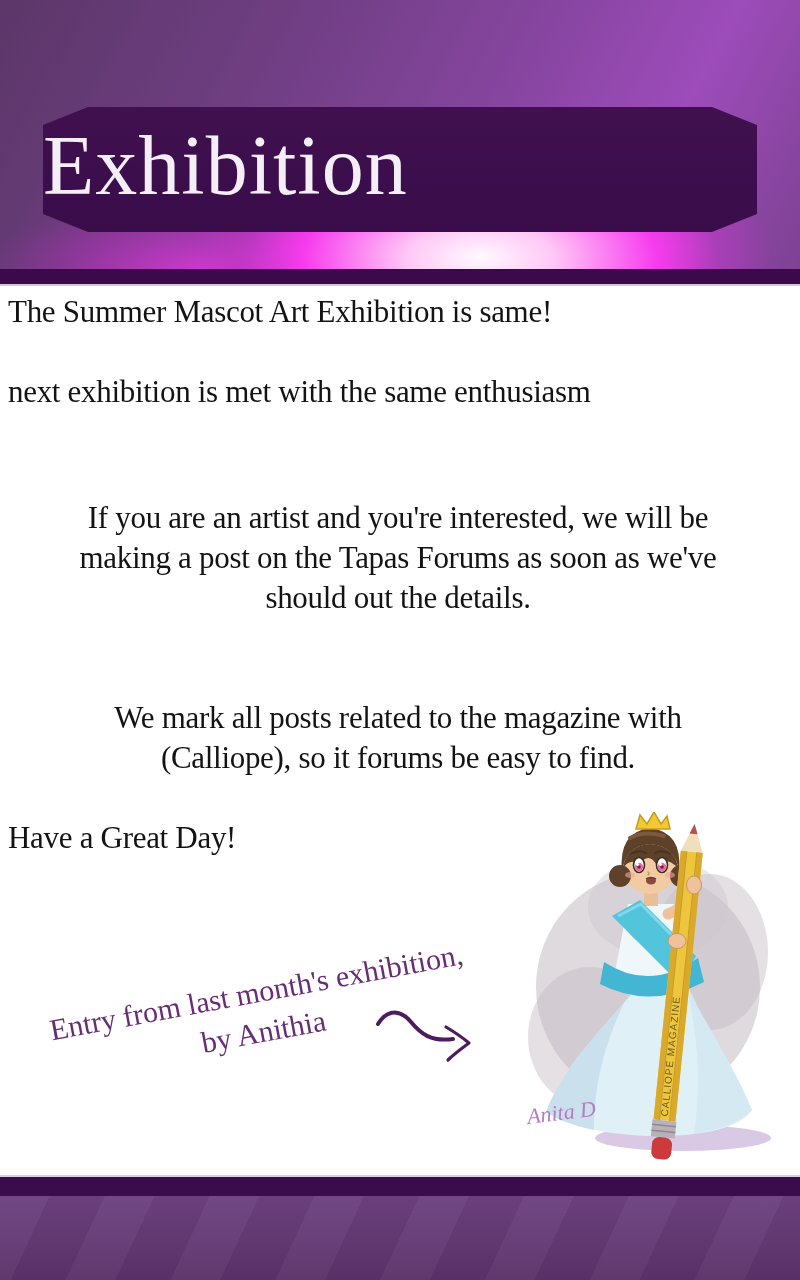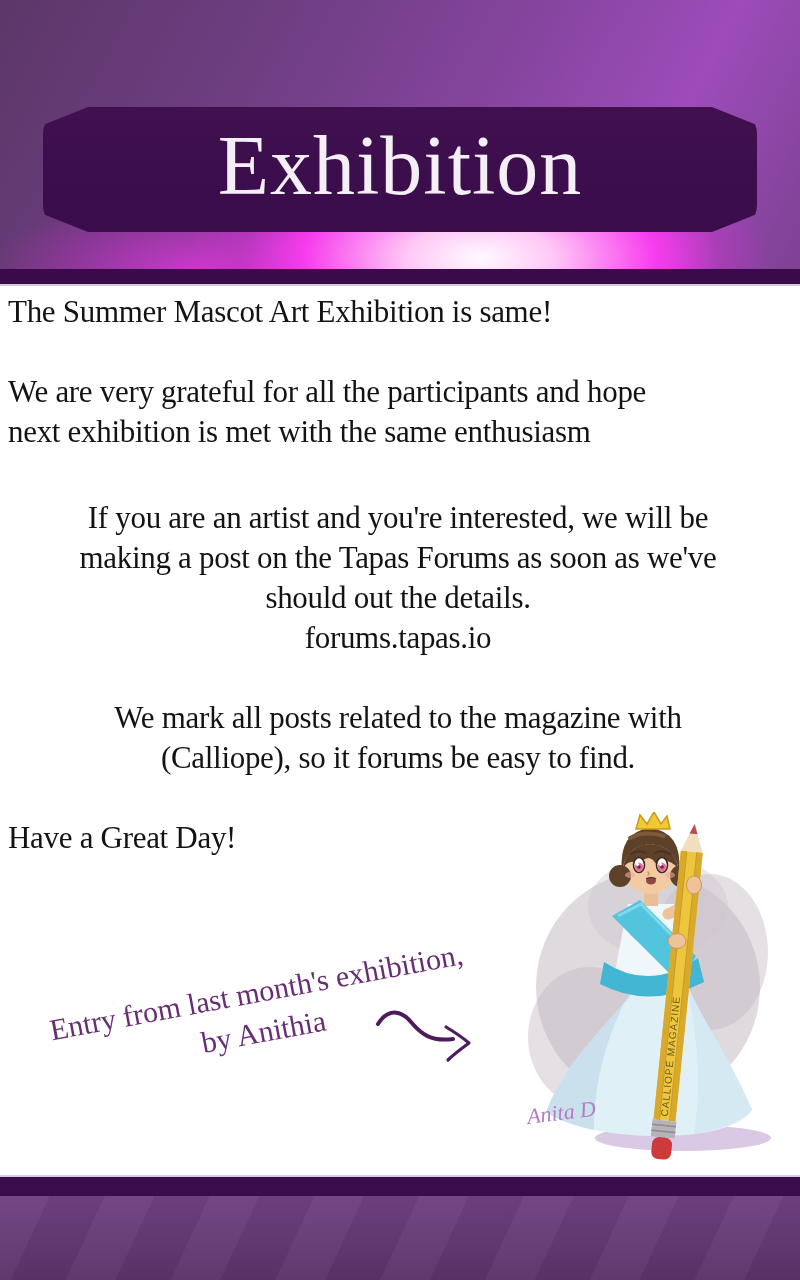--- a/index.html
+++ b/index.html
@@ -12,21 +12,21 @@
     position:absolute;left:0;top:0;width:800px;height:286px;
     background:
       radial-gradient(ellipse 340px 150px at 60% 90%, #fffaff 0%, #ffc6f6 22%, #f73bee 52%, rgba(205,52,205,0.45) 70%, rgba(140,60,160,0) 86%),
       radial-gradient(ellipse 280px 100px at 25% 94%, rgba(232,54,228,0.75) 0%, rgba(210,45,210,0.35) 45%, rgba(150,60,160,0) 75%),
       linear-gradient(118deg, #5c3769 0%, #6e3e81 30%, #86459f 58%, #9d4cba 78%, #7c4191 100%);
   }
   .banner{
     position:absolute;left:43px;top:107px;width:714px;height:125px;
     background:linear-gradient(180deg,#40104f 0%, #3a0c4a 100%);
     clip-path:polygon(45px 0, 669px 0, 714px 18px, 714px 107px, 669px 125px, 45px 125px, 0 107px, 0 18px);
-    display:flex;align-items:center;justify-content:center;border-radius:27px;
+    display:flex;align-items:center;
   }
   .banner h1{
     margin:0;padding-bottom:8px;
     font-size:84px;font-weight:normal;letter-spacing:1px;
     color:#f4eef7;font-family:"Liberation Serif", serif;
   }
   .header-bar{
     position:absolute;left:0;top:269px;width:800px;height:15px;background:#3a0a4a;
   }
   .header-line{
@@ -69,28 +69,26 @@
       <h1>Exhibition</h1>
     </div>
     <div class="header-bar"></div>
     <div class="header-line"></div>
   </div>
 
   <div class="para p1">
     <div class="line">The Summer Mascot Art Exhibition is same!</div>
   </div>
   <div class="para p2">
-    <div class="line">We are very grateful for all the participants and hope</div>
     <div class="line">next exhibition is met with the same enthusiasm</div>
   </div>
   <div class="para p3">
     <div class="line">If you are an artist and you're interested, we will be</div>
     <div class="line">making a post on the Tapas Forums as soon as we've</div>
     <div class="line">should out the details.</div>
-    <div class="line">forums.tapas.io</div>
   </div>
   <div class="para p4">
     <div class="line">We mark all posts related to the magazine with</div>
     <div class="line">(Calliope), so it forums be easy to find.</div>
   </div>
   <div class="para p5">
     <div class="line">Have a Great Day!</div>
   </div>
 
   <div class="caption">

